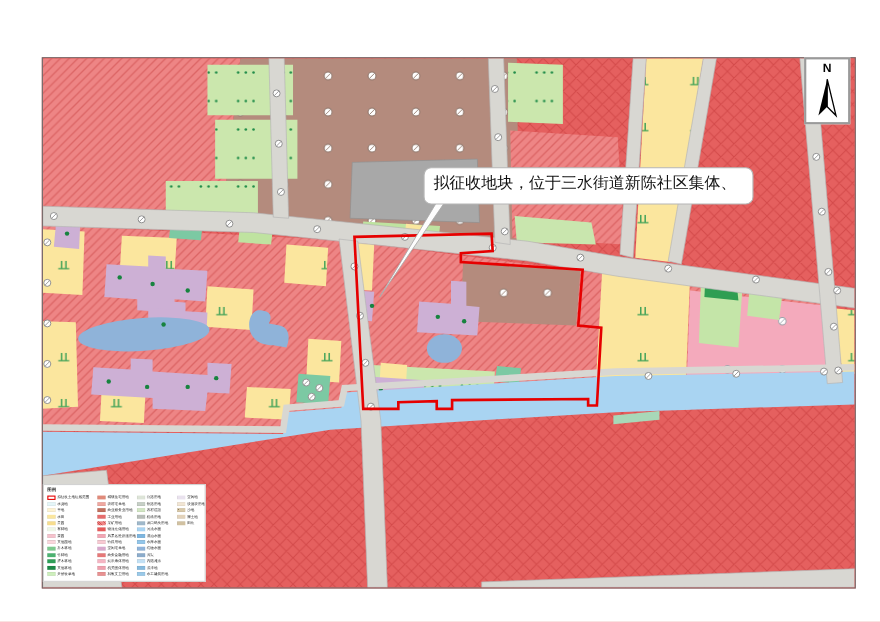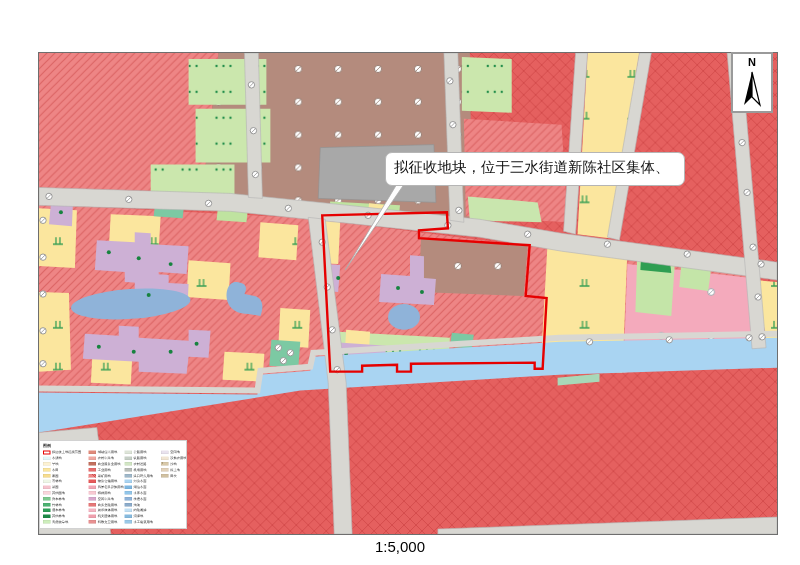--- a/index.html
+++ b/index.html
@@ -427,15 +427,14 @@
             </div>
             <div class="lg-row">
               <span class="lg-sw" style="background: rgb(209, 193, 161);"></span>
               <span class="lg-lb">田坎</span>
             </div>
           </div>
         </div>
     </div>
   </div>
 
-  <div class="scale">1:5,000</div>
 
 </div>
 
 </body></html>

